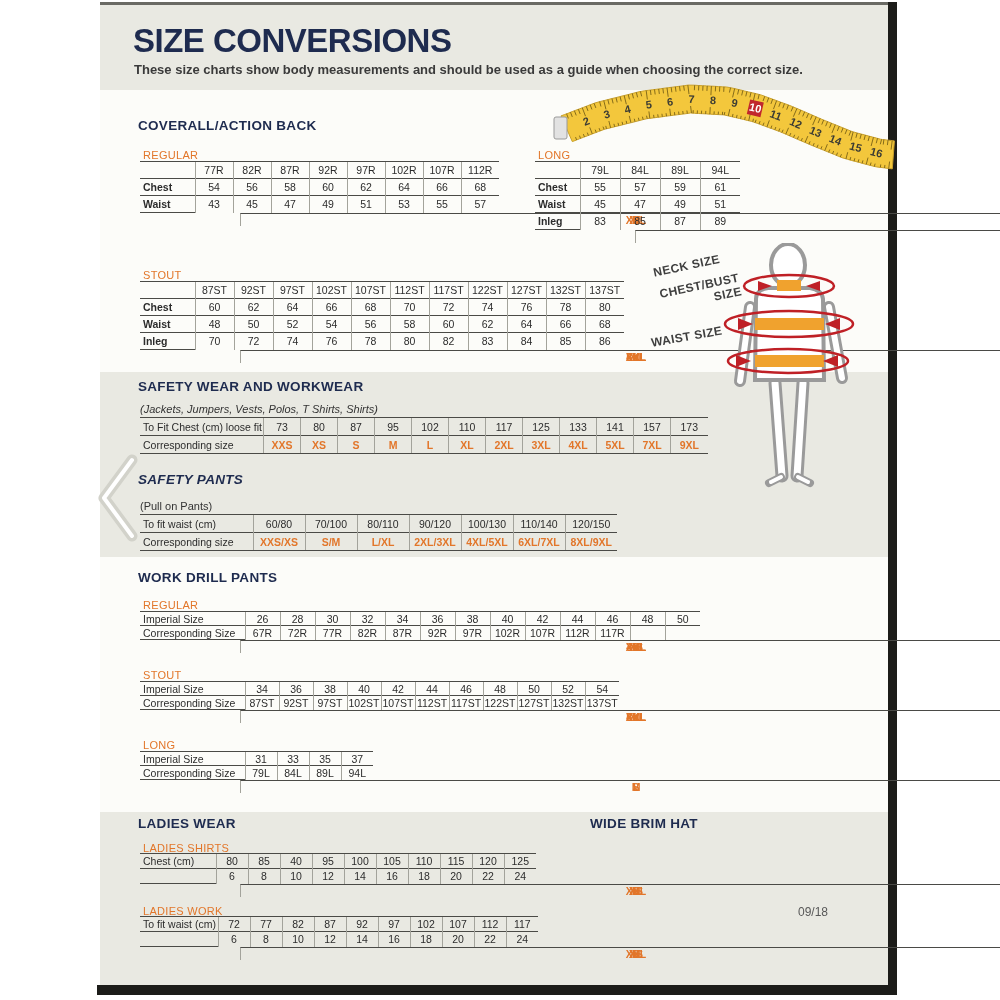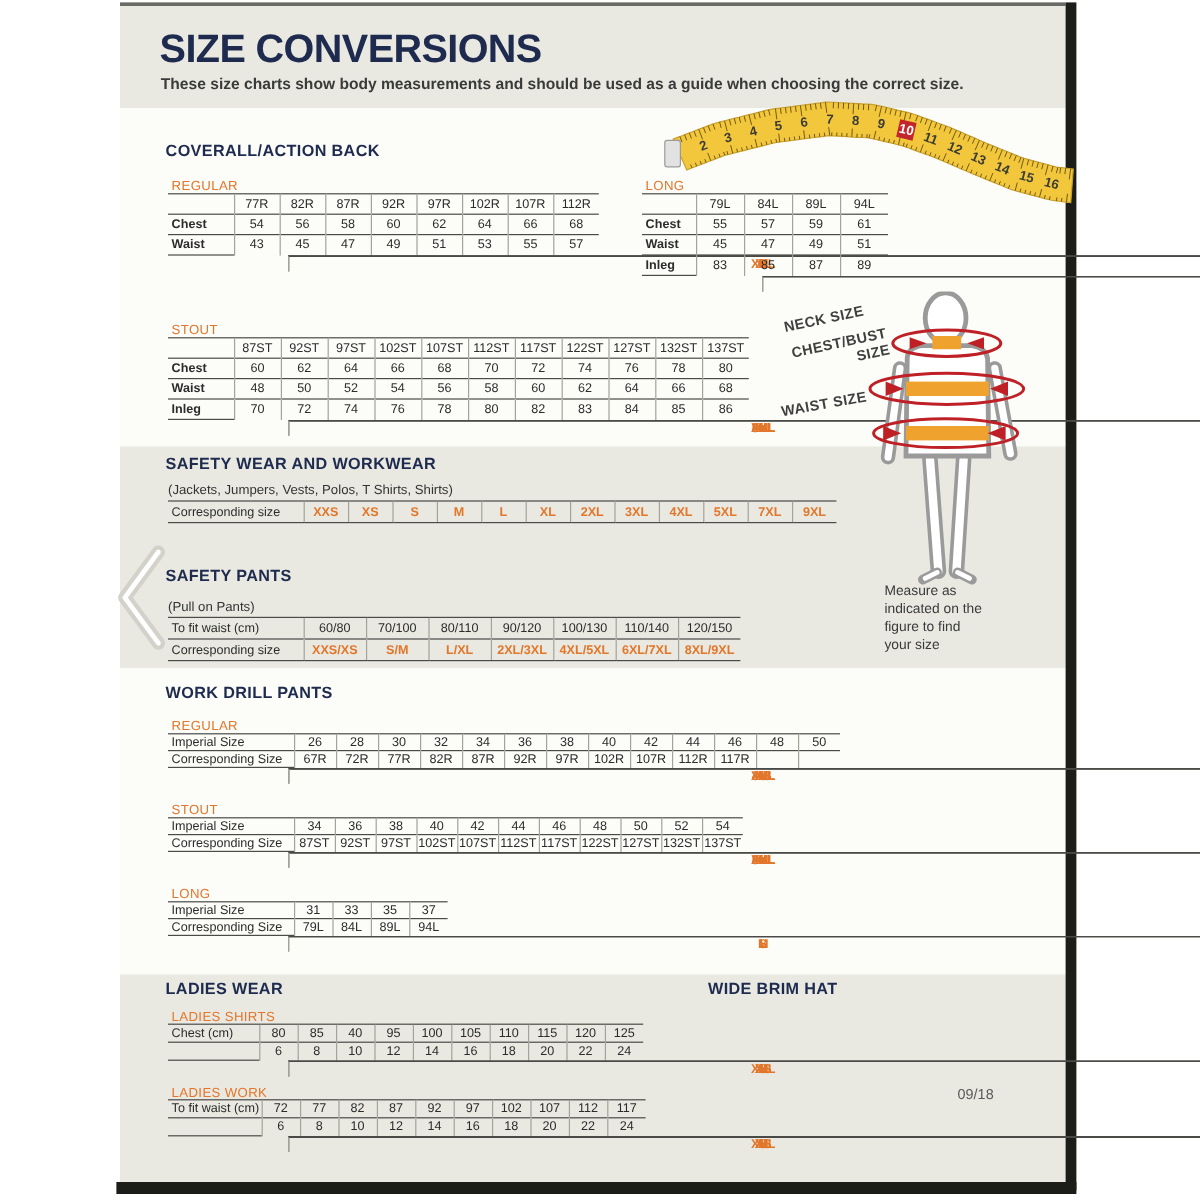--- a/index.html
+++ b/index.html
@@ -484,42 +484,56 @@
     <path d="M118,38 L132,43 L118,48 Z" fill="#bf2026"></path>
     <path d="M180,38 L166,43 L180,48 Z" fill="#bf2026"></path>
     <path d="M98,75 L113,81 L98,87 Z" fill="#bf2026"></path>
     <path d="M200,75 L185,81 L200,87 Z" fill="#bf2026"></path>
     <path d="M96,112 L111,118 L96,124 Z" fill="#bf2026"></path>
     <path d="M198,112 L183,118 L198,124 Z" fill="#bf2026"></path>
   </svg>
   <div class="abs fig-label" style="left:652px;top:266px;transform:rotate(-12deg);">NECK SIZE</div>
   <div class="abs fig-label" style="left:655px;top:288px;width:84px;text-align:right;transform:rotate(-12deg);">CHEST/BUST SIZE</div>
   <div class="abs fig-label" style="left:650px;top:336px;transform:rotate(-10deg);">WAIST SIZE</div>
-  <div class="abs caption" style="left:737px;top:486px;width:84px;">Measure as indicated on the figure to find your size</div>
 
   <div class="abs h1" style="left:138px;top:379px;">SAFETY WEAR AND WORKWEAR</div>
-  <div class="abs note" style="left:140px;top:403px;">(Jackets, Jumpers, Vests, Polos, T Shirts, Shirts)</div>
+  <div class="abs note" style="left:140px;top:403px;font-style:italic;">(Jackets, Jumpers, Vests, Polos, T Shirts, Shirts)</div>
   <div class="abs tbl" style="left:140px;top:417px;">
       <table>
         <colgroup>
           <col style="width: 113px;">
           <col style="width: 37px;">
           <col style="width: 37px;">
           <col style="width: 37px;">
           <col style="width: 37px;">
           <col style="width: 37px;">
           <col style="width: 37px;">
           <col style="width: 37px;">
           <col style="width: 37px;">
           <col style="width: 37px;">
           <col style="width: 37px;">
           <col style="width: 37px;">
           <col style="width: 37px;">
         </colgroup>
         <tbody>
+          <tr style="height: 18px;">
+            <td class="lbl">To Fit Chest (cm) loose fit</td>
+            <td class="val">73</td>
+            <td class="val">80</td>
+            <td class="val">87</td>
+            <td class="val">95</td>
+            <td class="val">102</td>
+            <td class="val">110</td>
+            <td class="val">117</td>
+            <td class="val">125</td>
+            <td class="val">133</td>
+            <td class="val">141</td>
+            <td class="val">157</td>
+            <td class="val">173</td>
+          </tr>
           <tr class="last" style="height: 18px;">
             <td class="lbl">Corresponding size</td>
             <td class="val or">XXS</td>
             <td class="val or">XS</td>
             <td class="val or">S</td>
             <td class="val or">M</td>
             <td class="val or">L</td>
             <td class="val or">XL</td>
             <td class="val or">2XL</td>
             <td class="val or">3XL</td>
@@ -530,21 +544,21 @@
           </tr>
         </tbody>
       </table>
     </div>
 
   <svg class="abs" style="left:96px;top:452px;" width="44" height="92">
     <path d="M36,8 L8,46 L36,84" stroke="#d2d2ca" stroke-width="11" fill="none" stroke-linecap="round" stroke-linejoin="round"></path>
     <path d="M36,8 L8,46 L36,84" stroke="#ffffff" stroke-width="4" fill="none" stroke-linecap="round" stroke-linejoin="round"></path>
   </svg>
 
-  <div class="abs h1" style="left:138px;top:472px;">SAFETY PANTS</div>
+  <div class="abs h1" style="left:138px;top:472px;font-style:italic;">SAFETY PANTS</div>
   <div class="abs note" style="left:140px;top:500px;">(Pull on Pants)</div>
   <div class="abs tbl" style="left:140px;top:514px;">
       <table>
         <colgroup>
           <col style="width: 113px;">
           <col style="width: 52px;">
           <col style="width: 52px;">
           <col style="width: 52px;">
           <col style="width: 52px;">
           <col style="width: 52px;">

